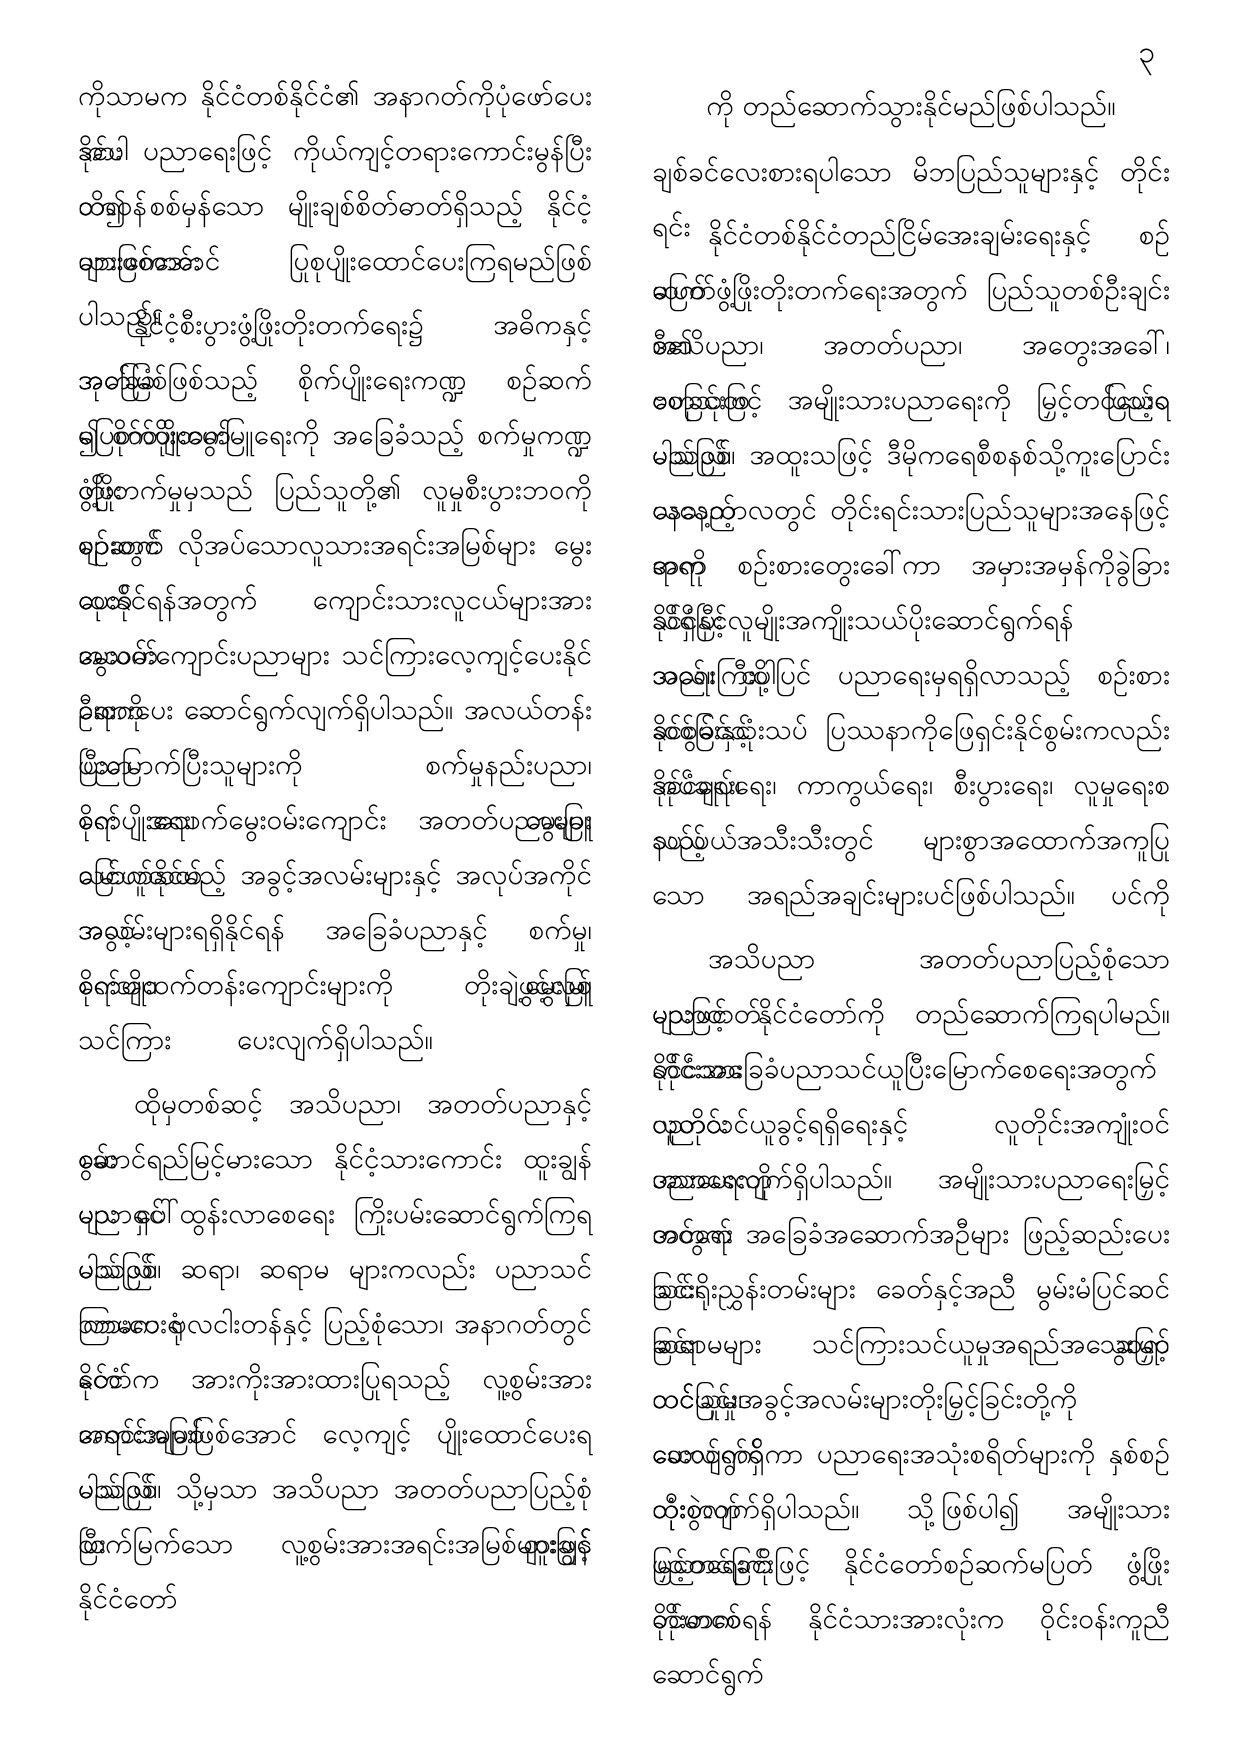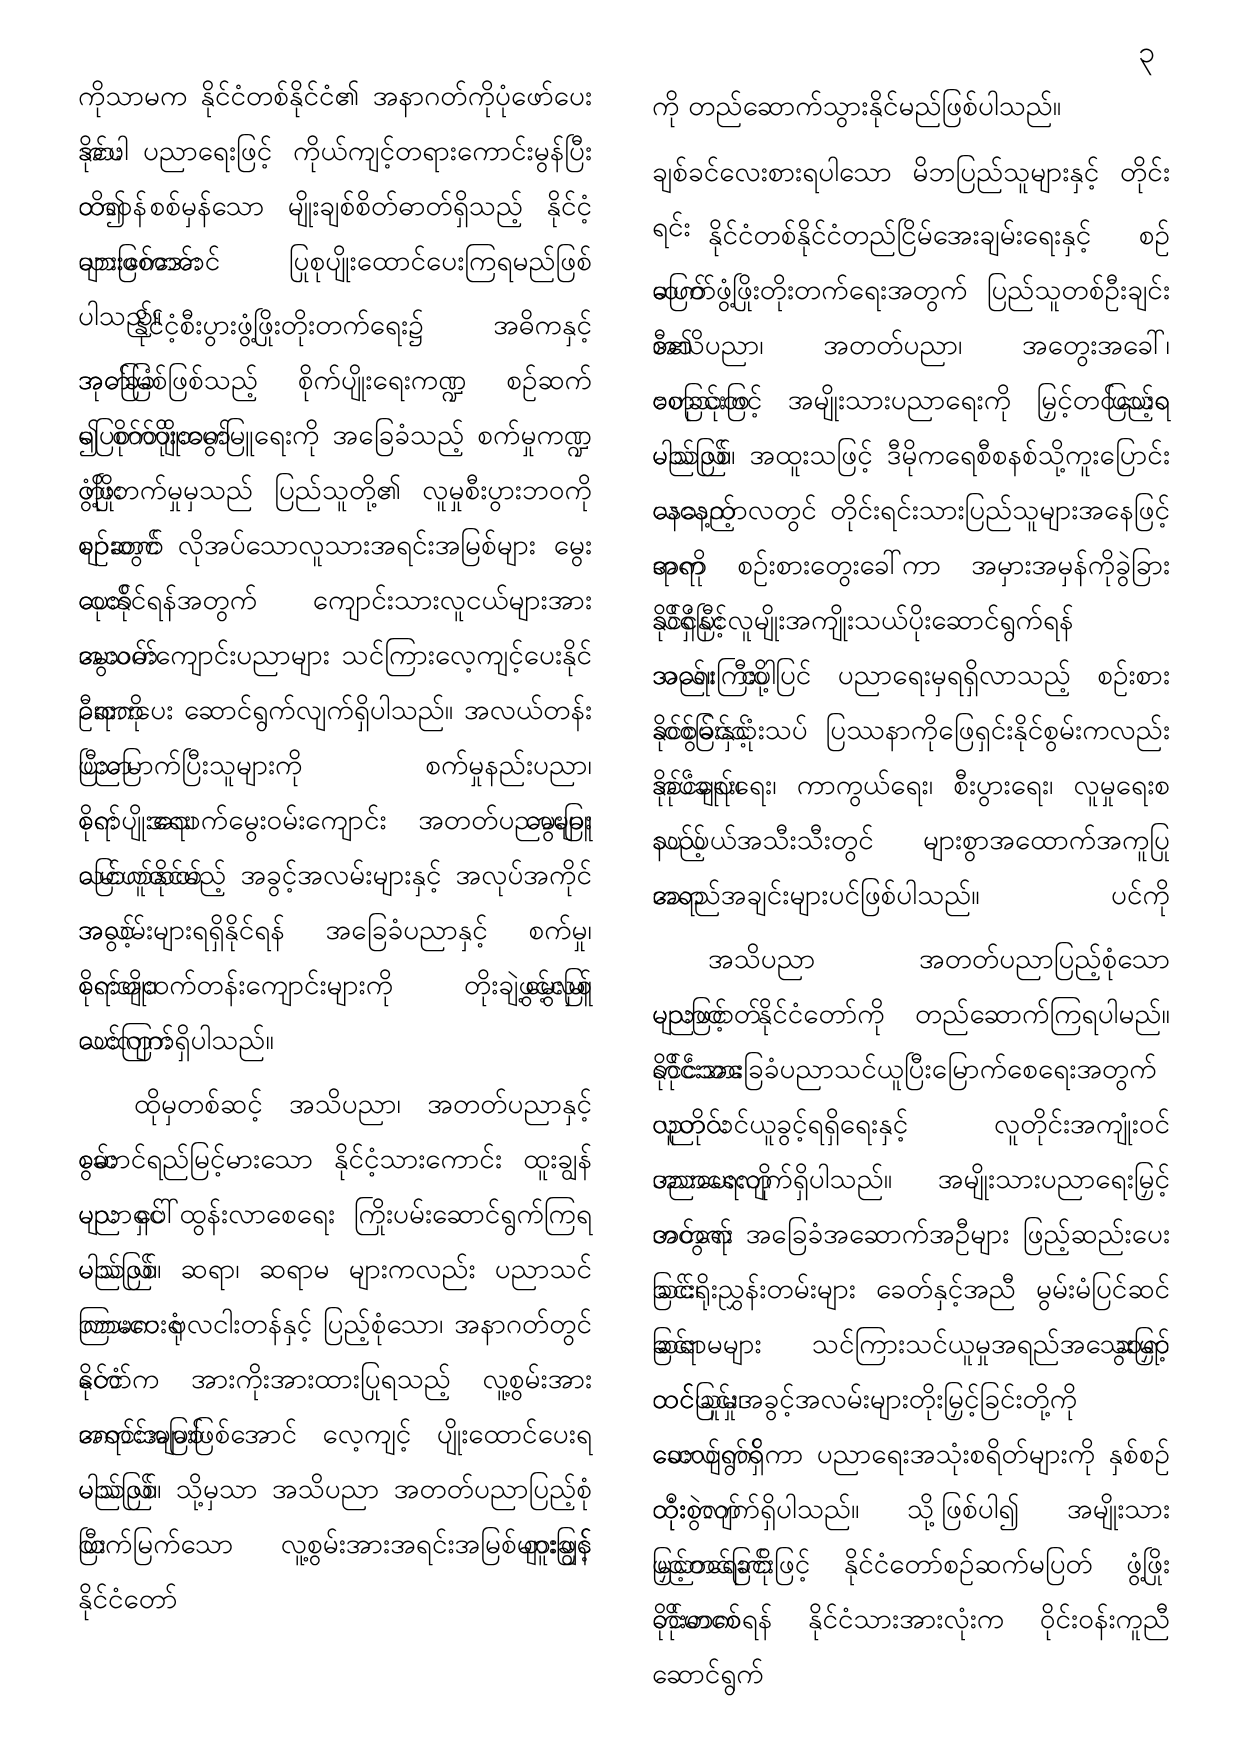--- a/index.html
+++ b/index.html
@@ -36,21 +36,21 @@
   .col.left  { width: 514px; }
   .col.right { width: 518px; padding-top: 10px; }
   .para { margin: 0 0 9px 0; }
   .para.heading { margin: 11px 0 8px 0; }
   .para.heading .line { font-weight: normal; }
   .line {
     font-size: 28px;
     line-height: 55px;
     height: 55px;
     white-space: normal;
-    text-align: left;
+    text-align: center;
   }
   .line.j {
     text-align: justify;
     text-align-last: justify;
   }
   .line.ind {
     text-indent: 56px;
   }
 </style>
 </head>

